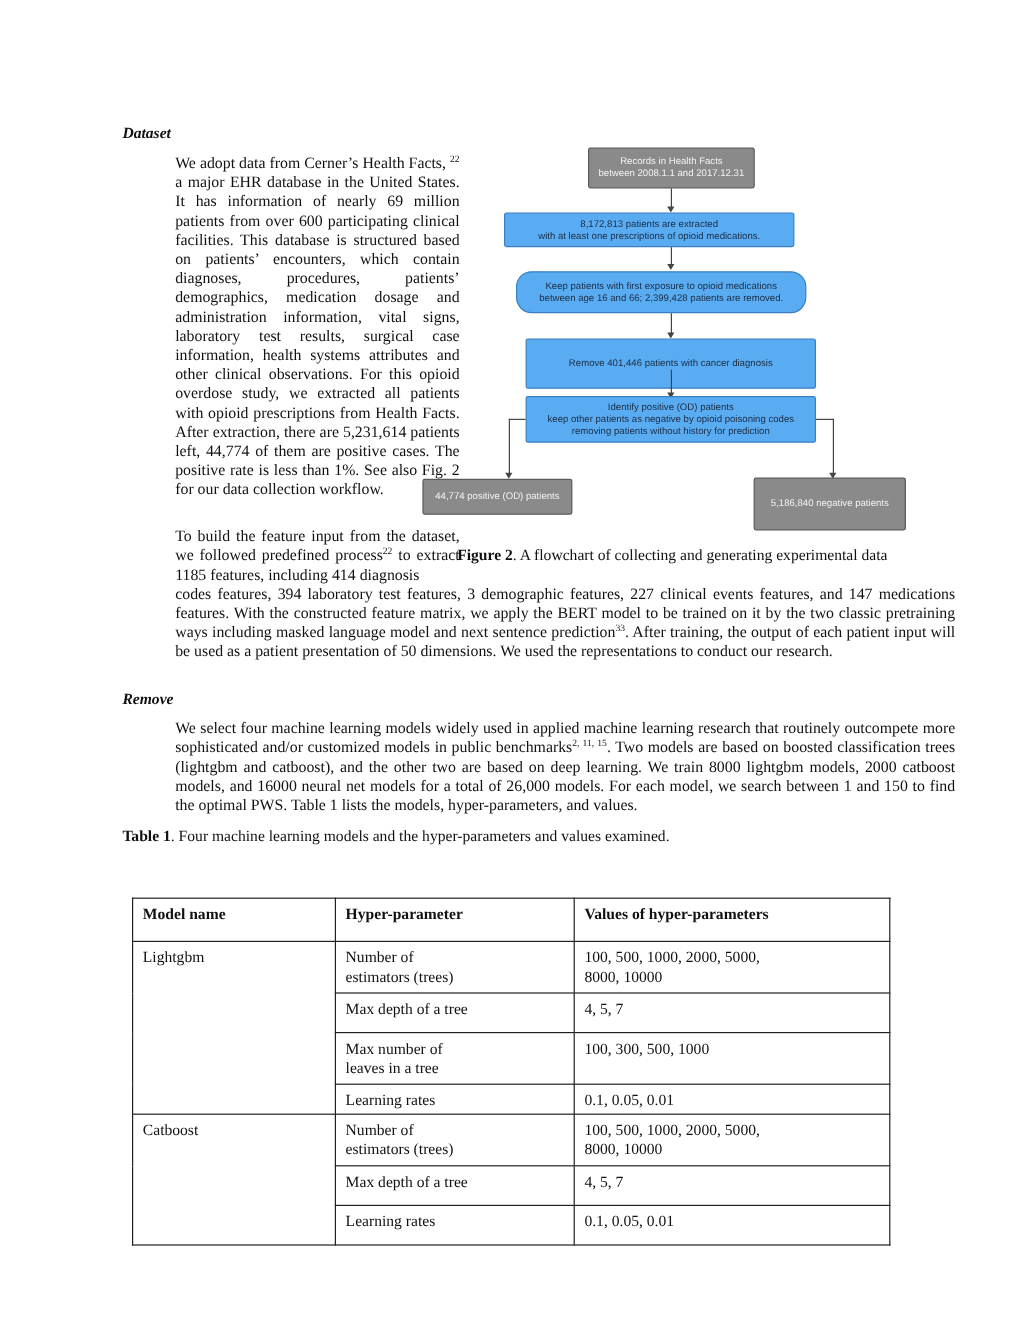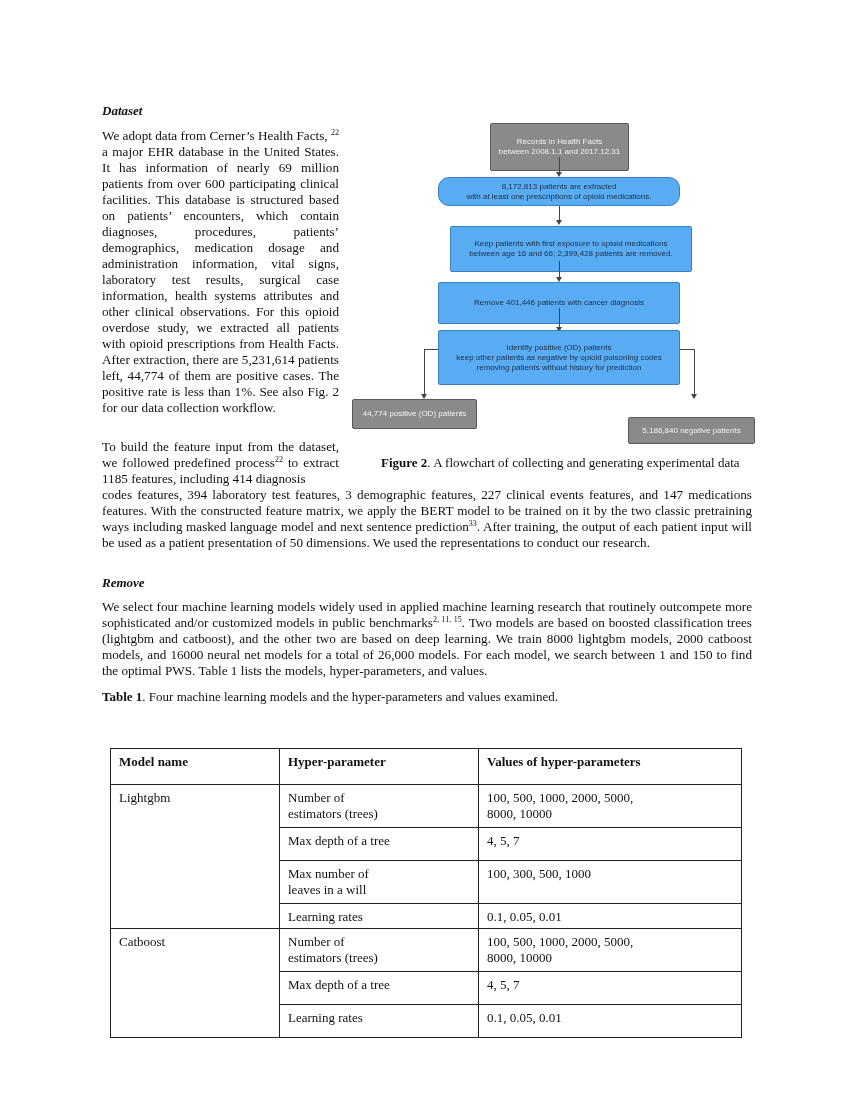--- a/index.html
+++ b/index.html
@@ -1,20 +1,20 @@
 <!DOCTYPE html>
 <html><head>
 <meta charset="utf-8">
 <style>
   html, body { margin: 0; padding: 0; background: #ffffff; }
   body { width: 850px; height: 1100px; position: relative; overflow: hidden;
          font-family: "Liberation Serif", serif; color: #111; }
   .abs { position: absolute; }
   .heading { font-style: italic; font-weight: bold; font-size: 13px; }
-  .para { font-size: 13.2px; line-height: 16px; text-align: justify; }
+  .para { font-size: 13.2px; line-height: 16px; text-align: justify; margin-left: 44px; }
   .para sup { font-size: 8px; line-height: 0; }
   .narrow { width: 237px; }
   .wide { width: 650px; }
   
   .box { position: absolute; box-sizing: border-box; border-radius: 2px;
          font-family: "Liberation Sans", sans-serif; font-size: 8px; line-height: 10px;
          text-align: center; display: flex; align-items: center; justify-content: center; flex-direction: column; }
   .box.gray { background: #8a8a8a; border: 1px solid #5a5a5a; color: #f2f2f2; }
   .box.blue { background: #5aacf2; border: 1px solid #3a7fc0; color: #1b2d45; }
   .line { position: absolute; background: #444; }
@@ -40,65 +40,65 @@
 
 <div class="abs para narrow" style="left:102px; top:439px;">
   <span>To build the feature input from the dataset, we followed predefined process</span><sup>22</sup><span> to extract 1185 features, including 414 diagnosis</span>
 </div>
 
 <div class="abs para wide" style="left:102px; top:487px;">
   <span>codes features, 394 laboratory test features, 3 demographic features, 227 clinical events features, and 147 medications features. With the constructed feature matrix, we apply the BERT model to be trained on it by the two classic pretraining ways including masked language model and next sentence prediction</span><sup>33</sup><span>. After training, the output of each patient input will be used as a patient presentation of 50 dimensions. We used the representations to conduct our research.</span>
 </div>
 
 <div>
-  <div class="box gray" style="left:490px; top:123px; width:139px; height:48px;">
+  <div class="box gray" style="left:490px; top:123px; width:139px; height:34px;">
     <div>Records in Health Facts</div>
     <div>between 2008.1.1 and 2017.12.31</div>
   </div>
   <div class="line" style="left:559px; top:157px; width:1px; height:16px;"></div>
   <div class="arrow" style="left:556px; top:172px;"></div>
 
-  <div class="box blue" style="left:438px; top:177px; width:242px; height:29px;border-radius:11px;">
+  <div class="box blue" style="left:420px; top:177px; width:242px; height:29px;">
     <div>8,172,813 patients are extracted</div>
     <div>with at least one prescriptions of opioid medications.</div>
   </div>
   <div class="line" style="left:559px; top:206px; width:1px; height:15px;"></div>
   <div class="arrow" style="left:556px; top:220px;"></div>
 
-  <div class="box blue" style="left:450px; top:226px; width:242px; height:46px;">
+  <div class="box blue" style="left:430px; top:226px; width:242px; height:35px;border-radius:13px;">
     <div>Keep patients with first exposure to opioid medications</div>
     <div>between age 16 and 66;  2,399,428 patients are removed.</div>
   </div>
   <div class="line" style="left:559px; top:261px; width:1px; height:17px;"></div>
   <div class="arrow" style="left:556px; top:277px;"></div>
 
   <div class="box blue" style="left:438px; top:282px; width:242px; height:42px;">
     <div>Remove 401,446 patients with cancer diagnosis</div>
   </div>
   <div class="line" style="left:559px; top:308px; width:1px; height:20px;"></div>
   <div class="arrow" style="left:556px; top:327px;"></div>
 
-  <div class="box blue" style="left:438px; top:330px; width:242px; height:55px;">
+  <div class="box blue" style="left:438px; top:330px; width:242px; height:39px;">
     <div>Identify positive (OD) patients</div>
     <div>keep other patients as negative by opioid poisoning codes</div>
     <div>removing patients without history for prediction</div>
   </div>
 
   <div class="line" style="left:424px; top:349px; width:14px; height:1px;"></div>
   <div class="line" style="left:424px; top:349px; width:1px; height:47px;"></div>
   <div class="arrow" style="left:421px; top:394px;"></div>
 
   <div class="line" style="left:680px; top:349px; width:15px; height:1px;"></div>
   <div class="line" style="left:694px; top:349px; width:1px; height:47px;"></div>
   <div class="arrow" style="left:691px; top:394px;"></div>
 
   <div class="box gray" style="left:352px; top:399px; width:125px; height:30px;">
     <div>44,774 positive (OD) patients</div>
   </div>
-  <div class="box gray" style="left:628px; top:417px; width:127px; height:27px;">
+  <div class="box gray" style="left:628px; top:398px; width:127px; height:44px;">
     <div>5,186,840 negative patients</div>
   </div>
 </div>
 
 <div class="abs caption" style="left:381px; top:455px;">
   <b>Figure 2</b><span>.  A flowchart of collecting and generating experimental data</span>
 </div>
 
 <div class="abs heading" style="left:102px; top:575px;">Remove</div>
 <div class="abs para wide" style="left:102px; top:599px;">
@@ -128,21 +128,21 @@
           <div>8000, 10000</div>
         </td>
   </tr>
   <tr>
     <td style="height:22px;">Max depth of a tree</td>
     <td>4, 5, 7</td>
   </tr>
   <tr>
     <td>
           <div>Max number of</div>
-          <div>leaves in a will</div>
+          <div>leaves in a tree</div>
         </td>
     <td>100, 300, 500, 1000</td>
   </tr>
   <tr>
     <td style="padding-bottom:3px;">Learning rates</td>
     <td style="padding-bottom:3px;">0.1, 0.05, 0.01</td>
   </tr>
 
   <tr>
     <td rowspan="3">Catboost</td>

